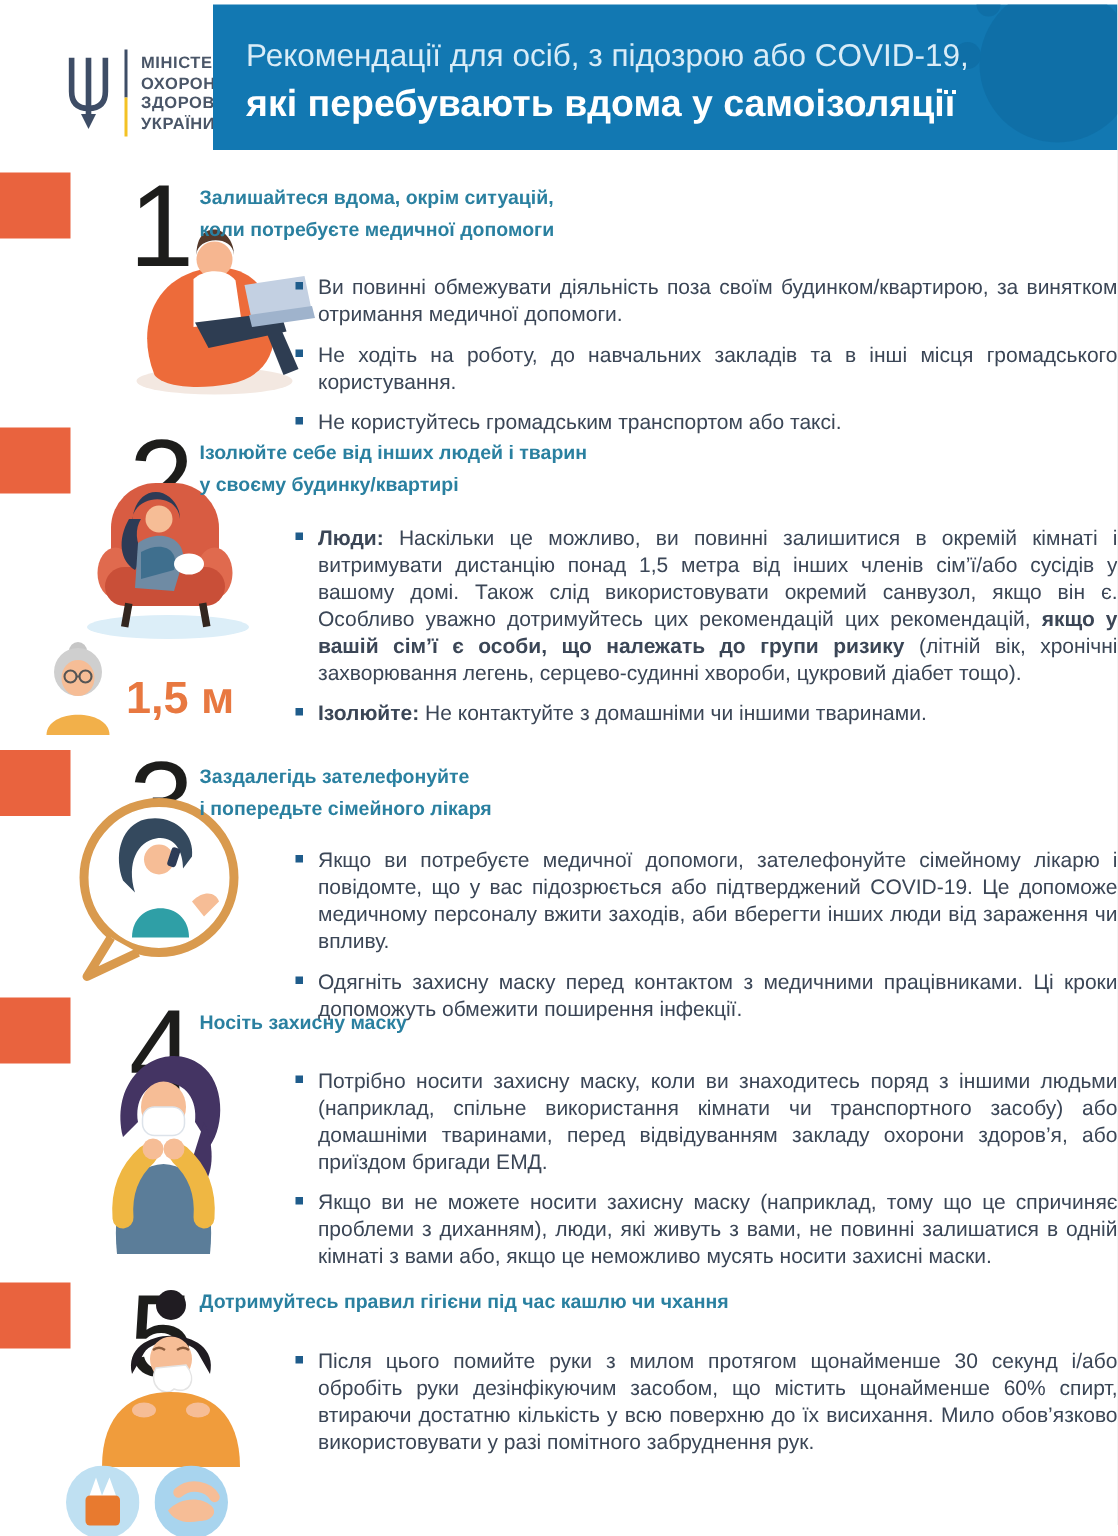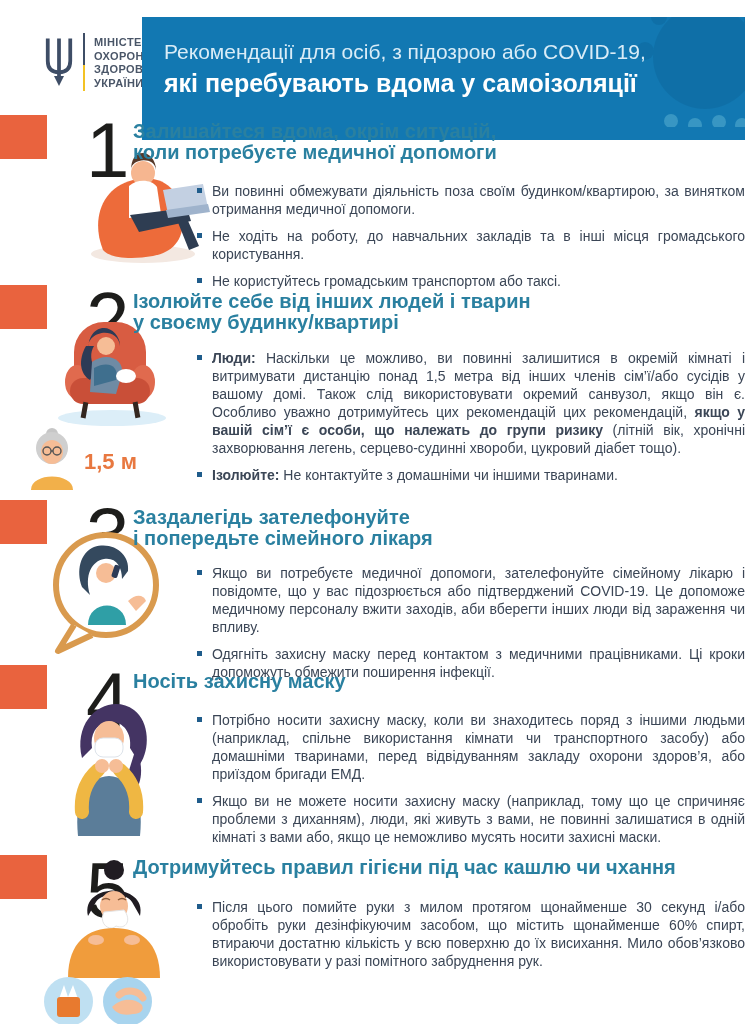--- a/index.html
+++ b/index.html
@@ -7,36 +7,36 @@
         font-family:"Liberation Sans", sans-serif;margin:0 auto;}
 
   
   .logo{position:absolute;left:44px;top:33px;display:flex;align-items:flex-start;gap:9px;}
   .trident{width:30px;height:56px;flex:0 0 auto;}
   .logo-sep{width:2px;height:58px;flex:0 0 auto;display:flex;flex-direction:column;}
   .logo-sep .st{flex:1;background:#3e4d66;}
   .logo-sep .sb{flex:0 0 26px;background:#f3c224;}
   .ministry{font-size:11px;font-weight:bold;color:#4a5668;line-height:13.5px;letter-spacing:.4px;padding-top:3px;}
 
-  .banner{position:absolute;left:142px;top:17px;width:603px;height:123px;background:#1278b2;overflow:hidden;}
+  .banner{position:absolute;left:142px;top:3px;width:603px;height:97px;background:#1278b2;overflow:hidden;}
   .banner svg.virus{position:absolute;right:-18px;top:-8px;height:118px;}
   .banner-l1{position:absolute;left:22px;top:23px;font-size:21px;font-weight:400;color:#d9ecf7;white-space:nowrap;}
   .banner-l2{position:absolute;left:22px;top:52px;font-size:25px;font-weight:bold;color:#ffffff;white-space:nowrap;}
 
   
   .sq{position:absolute;left:0;width:47px;height:44px;background:#e9633e;}
   .num{position:absolute;left:86px;font-size:78px;font-weight:200;line-height:1;color:#1d1d1b;}
-  .title{position:absolute;left:133px;font-size:20px;font-weight:bold;color:#2a80a0;line-height:21px;}
+  .title{position:absolute;left:133px;font-size:13px;font-weight:bold;color:#2a80a0;line-height:21px;}
   .bullets{position:absolute;left:185px;width:548px;margin:12px;padding:0;list-style:none;}
   .bullets li{position:relative;padding-left:15px;margin:0 0 9px 0;text-align:justify;
               font-size:14px;line-height:18px;color:#3b4656;}
   .mk{position:absolute;left:0;top:6px;width:5px;height:5px;background:#1f5c8b;}
   .bb{font-weight:bold;}
   .illo{position:absolute;}
-  .dist{position:absolute;font-size:22px;font-weight:bold;color:#e87840;}
+  .dist{position:absolute;font-size:30px;font-weight:bold;color:#e87840;}
 </style>
 </head>
 <body>
 
 <div class="page">
 
   <div class="logo">
     <svg class="trident" viewBox="0 0 24 40">
       <g fill="none" stroke="#3e4d66" stroke-width="3">
         <path d="M3,2 V20 C3,27 7,29 12,29 C17,29 21,27 21,20 V2"></path>

